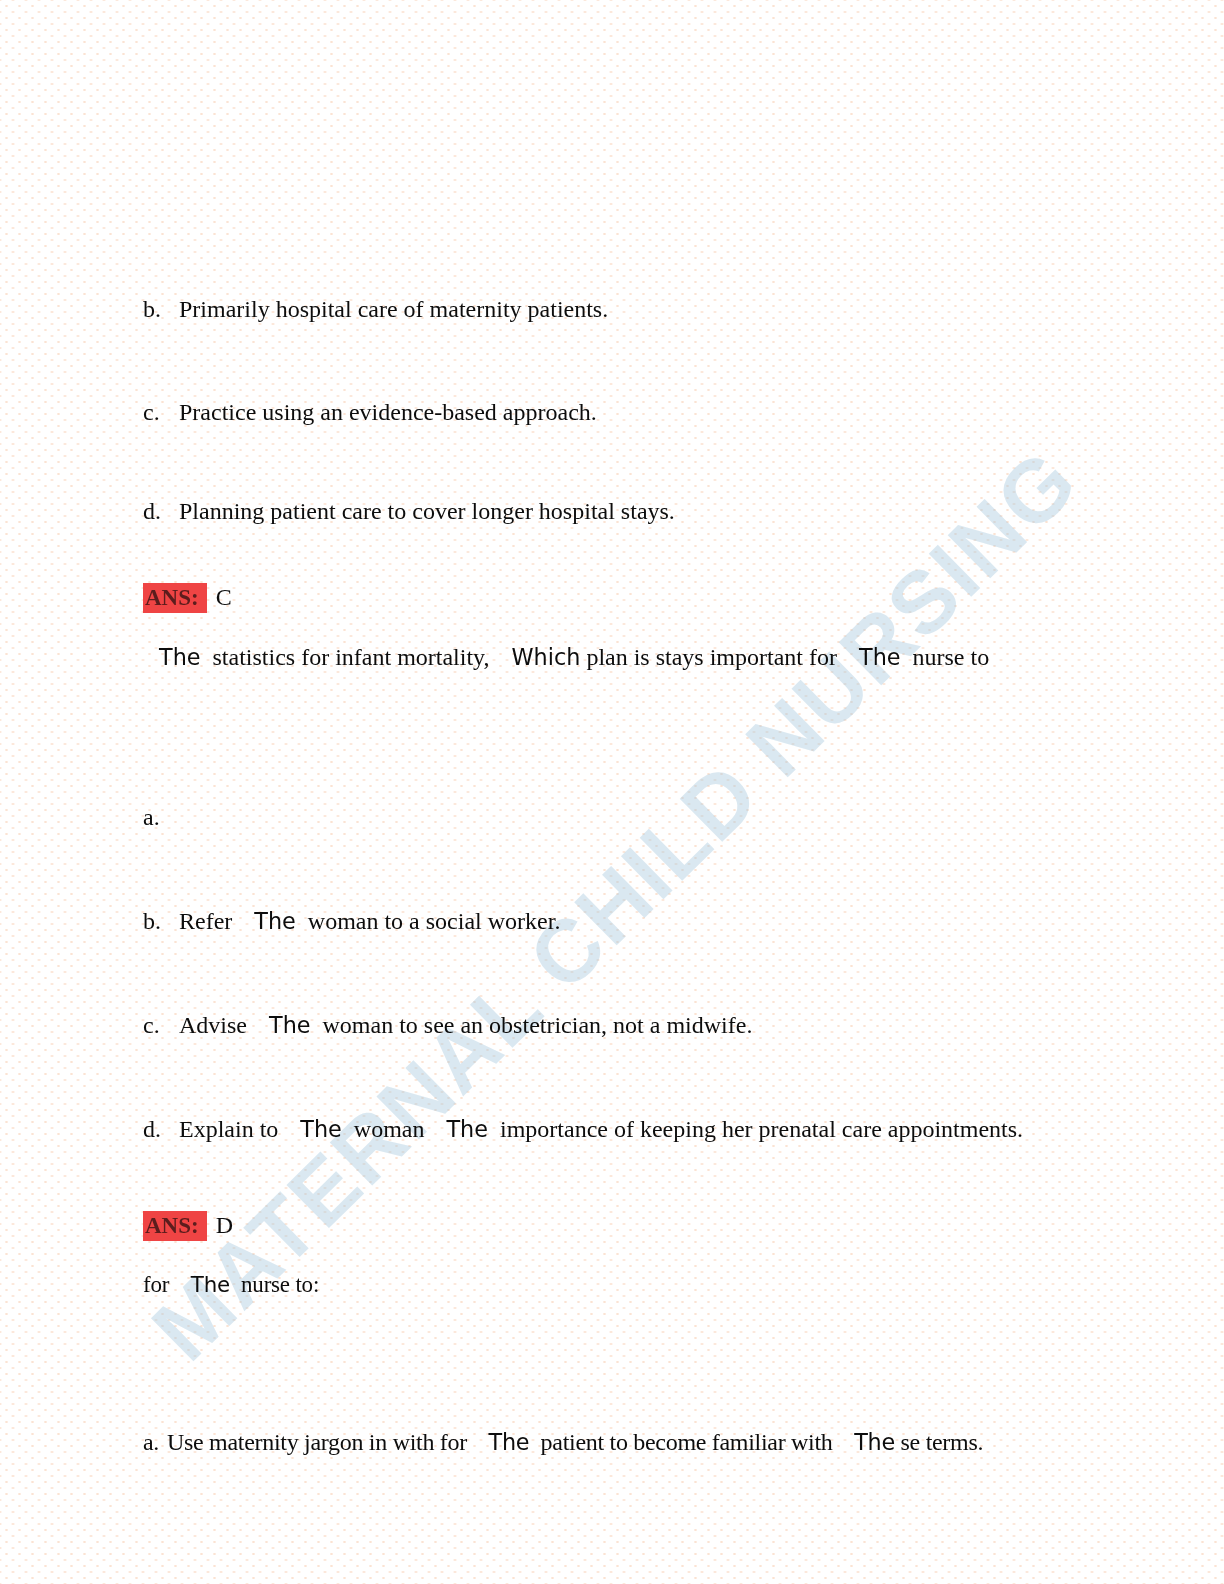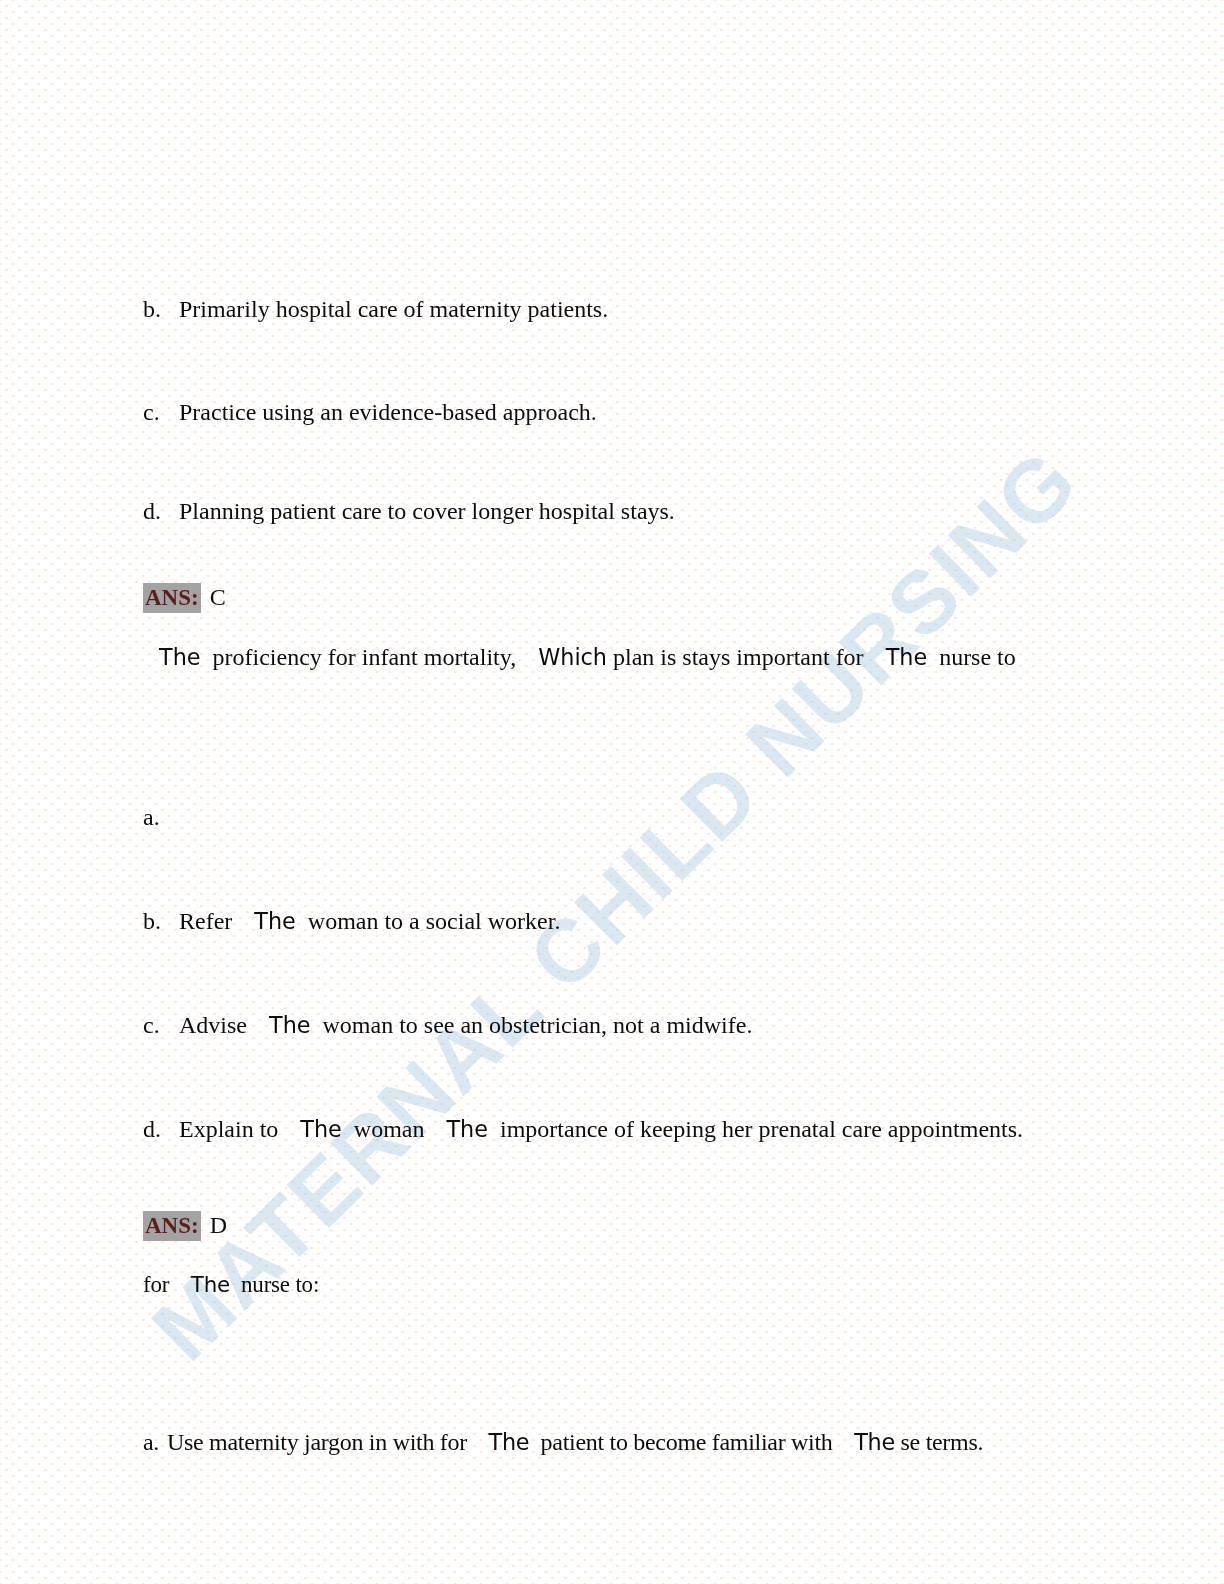--- a/index.html
+++ b/index.html
@@ -44,22 +44,22 @@
   .q5 .qline{font-size:23px;line-height:30px;letter-spacing:-0.2px;}
   .opt.tight{letter-spacing:-0.3px;}
 
   
   .sans{font-family:"DejaVu Sans",sans-serif;font-size:0.93em;margin-left:16px;}
 
   
   .ans{display:flex;align-items:baseline;}
   .ans-label{
     font-weight:bold;font-size:23px;line-height:27px;
-    color:#5c1d1d;background:#a3a3a3;
-    padding:1px 2px 2px 2px;
+    color:#5c1d1d;background:#ef4444;
+    padding:1px 8px 2px 2px;
   }
   .ans-value{font-size:24px;margin-left:9px;color:#0d0d0d;}
 
   
   .pos-3b{top:294px}
   .pos-3c{top:397px}
   .pos-3d{top:496px}
   .pos-ansC{top:583px}
   .pos-q4{top:640px}
   .pos-4a{top:802px}
@@ -91,21 +91,21 @@
     <span class="marker">d.</span>
     <span class="optline"><span>Planning patient care to cover longer hospital stays.</span></span>
   </div>
 
   <div class="block ans pos-ansC">
     <span class="ans-label">ANS:</span>
     <span class="ans-value">C</span>
   </div>
 
   <div class="block q pos-q4">
-    <div class="qline"><span class="sans">The</span><span>  proficiency for infant mortality, </span><span class="sans">Which</span><span> plan is stays important for </span><span class="sans">The</span><span>  nurse to</span></div>
+    <div class="qline"><span class="sans">The</span><span>  statistics for infant mortality, </span><span class="sans">Which</span><span> plan is stays important for </span><span class="sans">The</span><span>  nurse to</span></div>
   </div>
 
   <div class="block opt pos-4a">
     <span class="marker">a.</span>
   </div>
 
   <div class="block opt pos-4b">
     <span class="marker">b.</span>
     <span class="optline"><span>Refer </span><span class="sans">The</span><span>  woman to a social worker.</span></span>
   </div>

